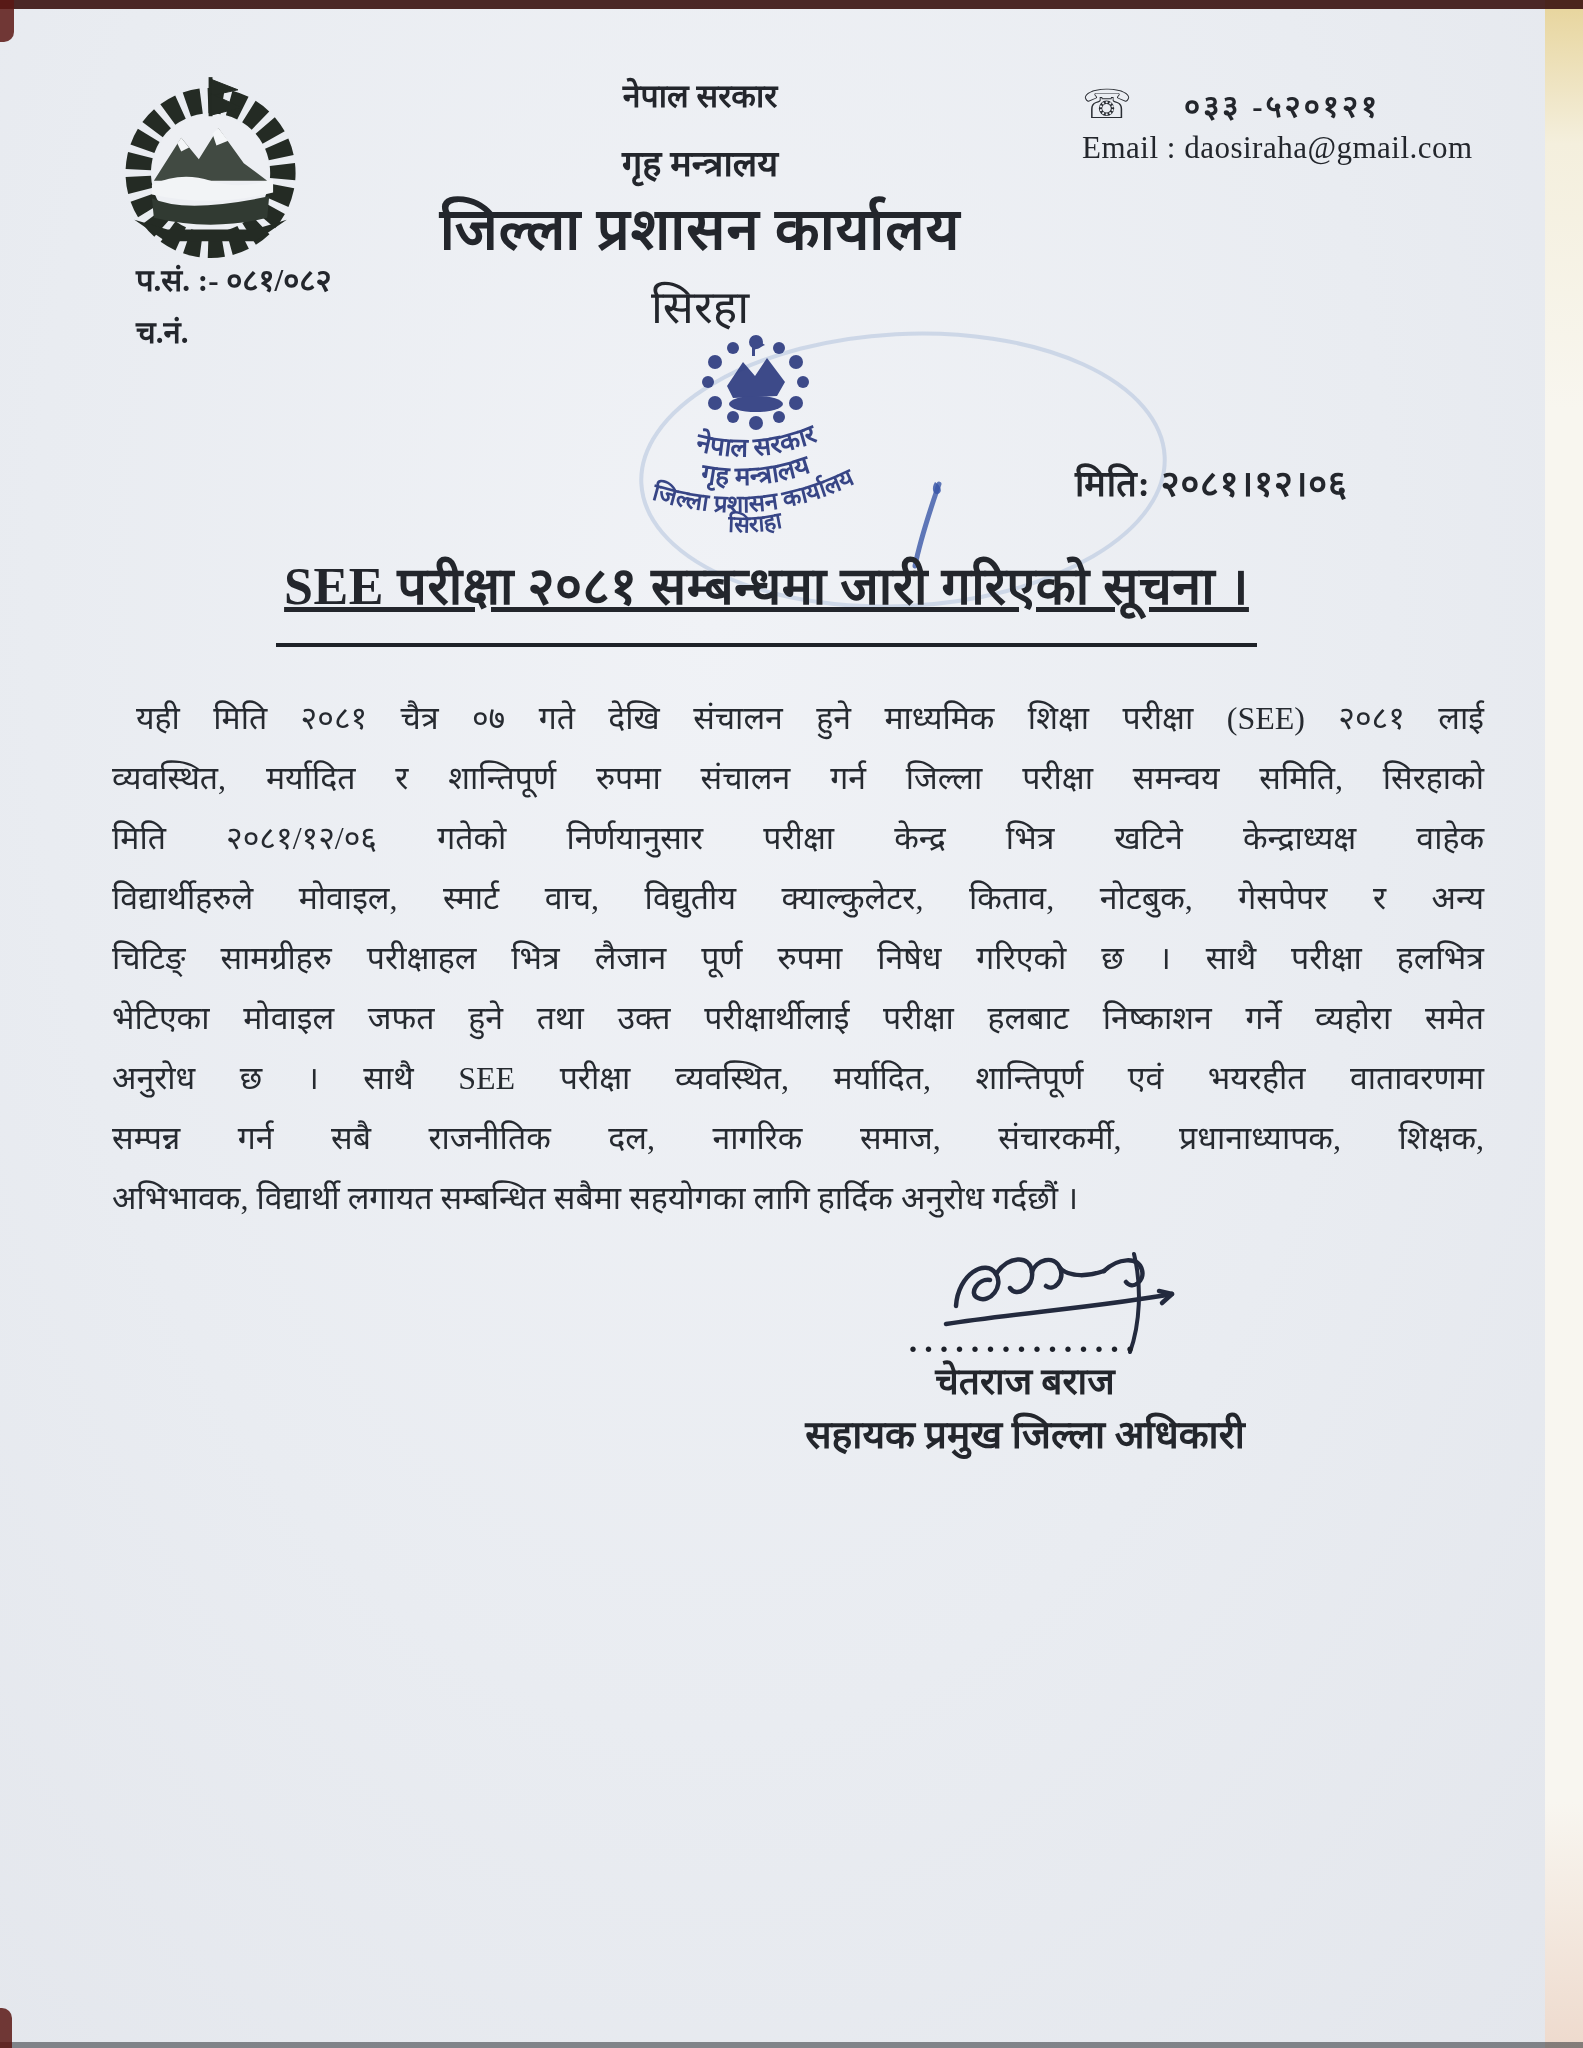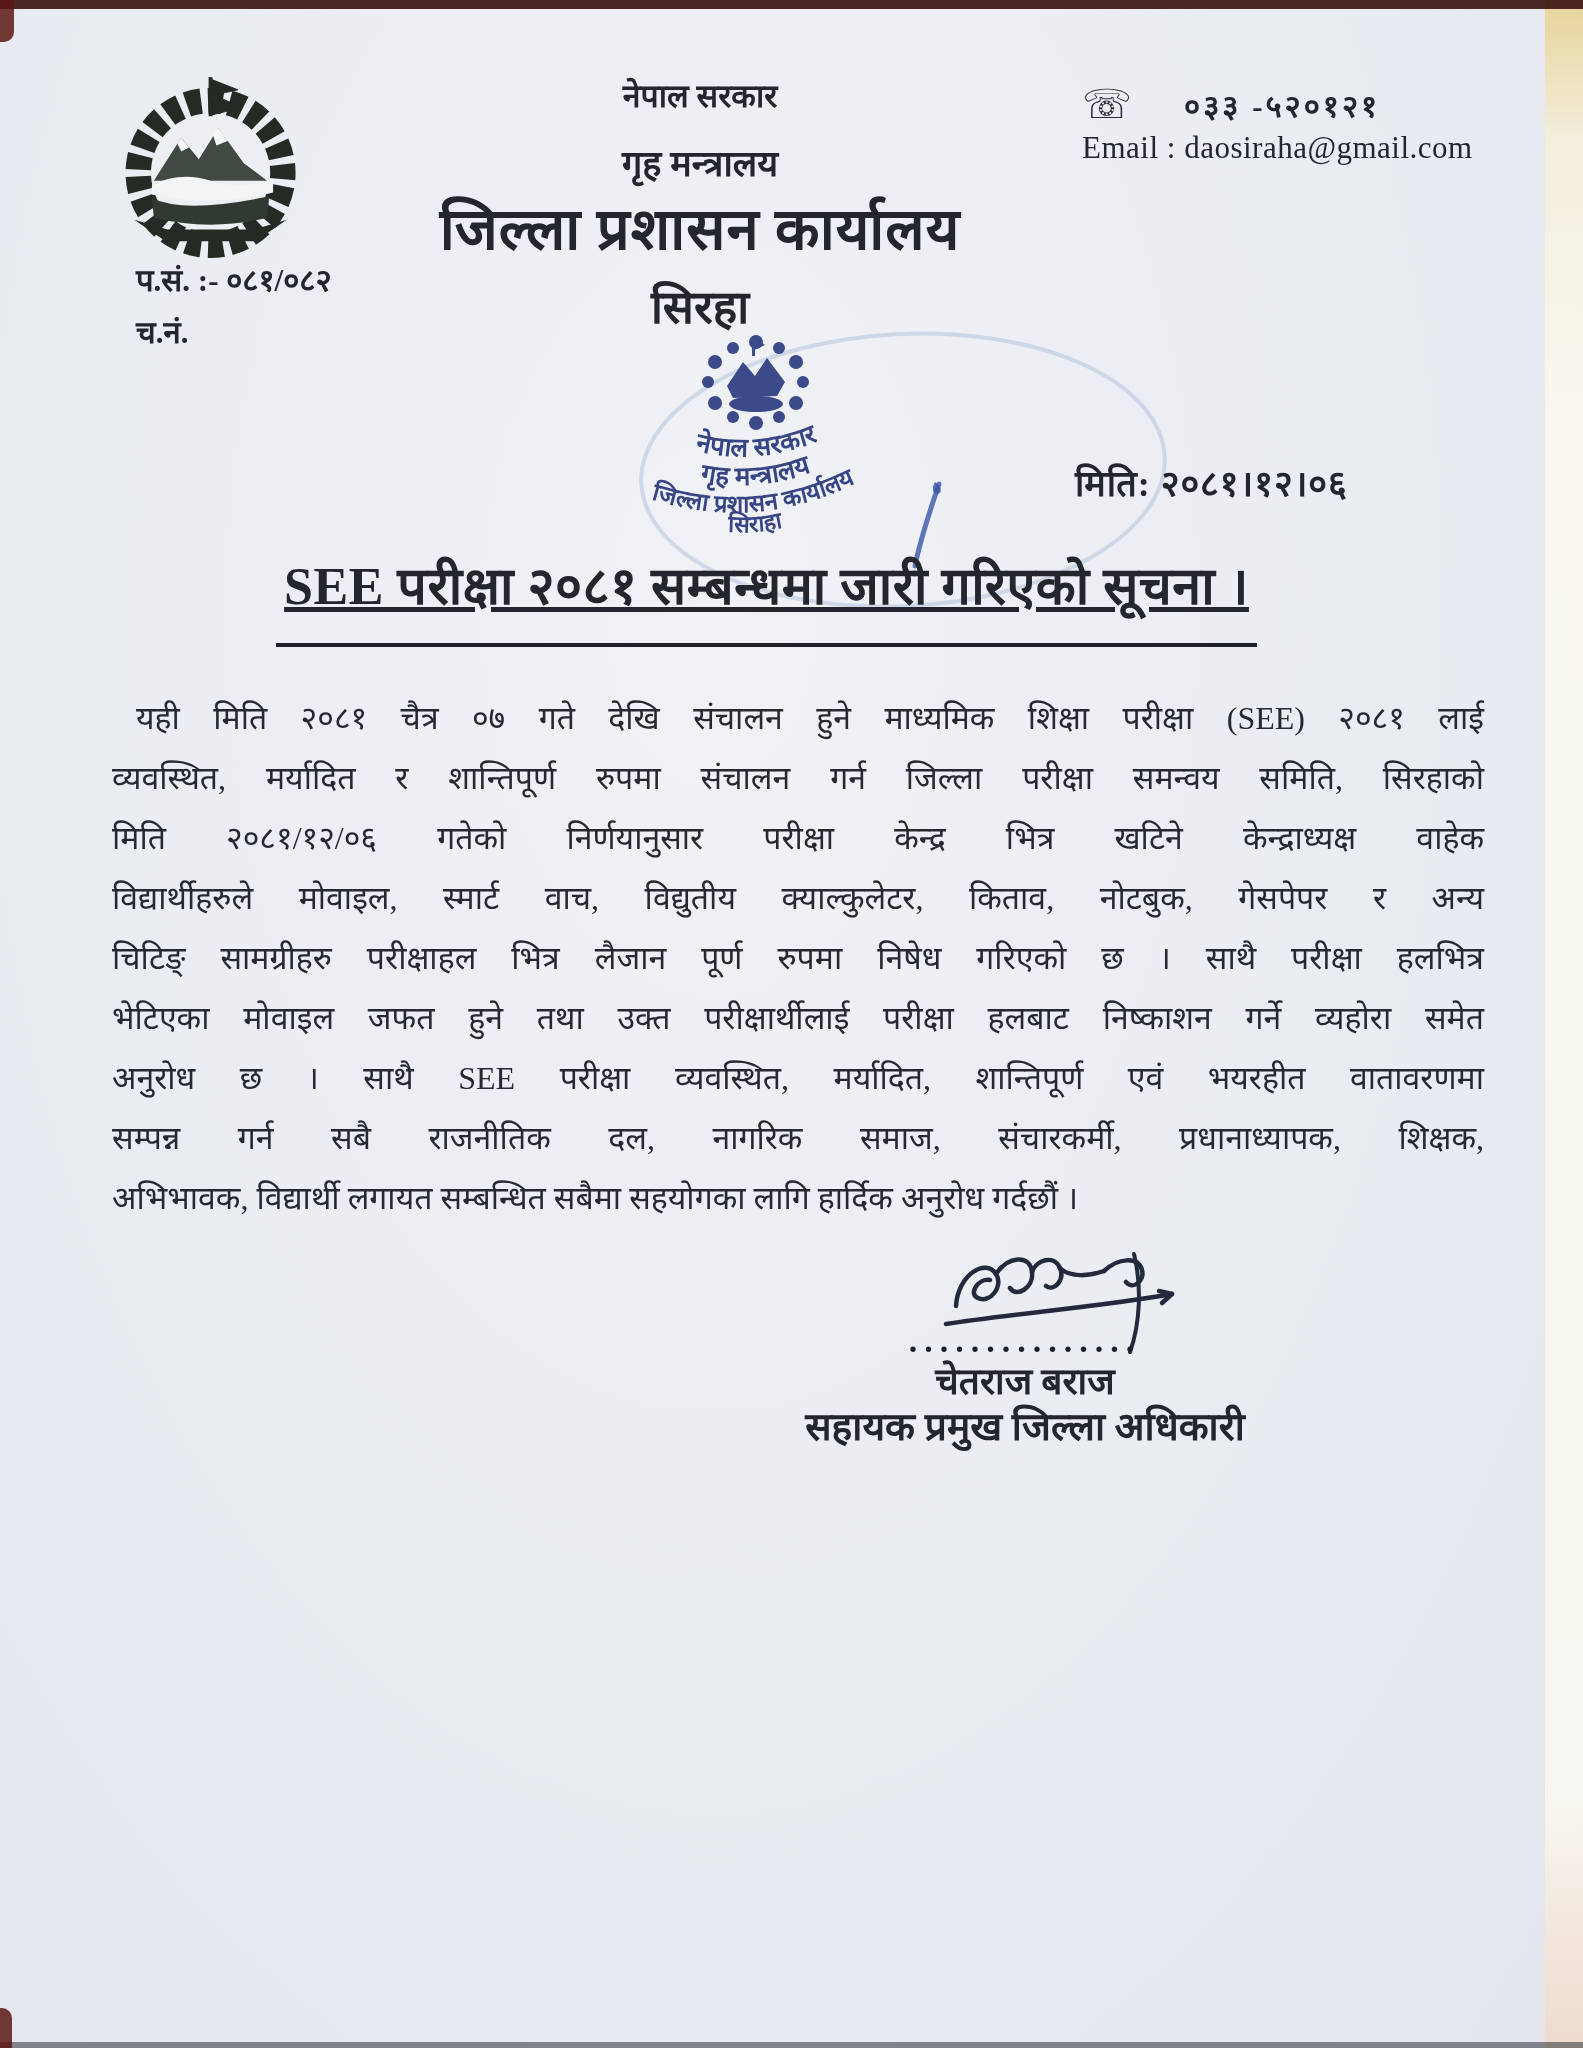--- a/index.html
+++ b/index.html
@@ -21,21 +21,21 @@
   .corner{position:absolute;background:#5a1714;opacity:.85;}
   .corner.tl{top:0;left:0;width:14px;height:42px;border-radius:0 0 10px 0;}
   .corner.bl{bottom:0;left:0;width:12px;height:40px;border-radius:0 10px 0 0;}
 
   
   .emblem{position:absolute;left:105px;top:70px;width:215px;height:198px;}
   .hdr-center{position:absolute;left:420px;top:76px;width:560px;text-align:center;}
   .hdr-gov{font-size:32px;font-weight:bold;line-height:40px;}
   .hdr-min{font-size:36px;font-weight:bold;line-height:44px;margin-top:26px;}
   .hdr-office{font-size:58px;font-weight:bold;line-height:64px;margin-top:12px;letter-spacing:1px;}
-  .hdr-district{font-size:46px;font-weight:bold;line-height:52px;margin-top:20px;}
+  .hdr-district{font-size:46px;font-weight:normal;line-height:52px;margin-top:20px;}
   .contact{position:absolute;left:1082px;top:84px;width:440px;}
   .phone-row{display:flex;align-items:center;}
   .phone-glyph{font-size:40px;line-height:40px;color:#2a2d33;}
   .phone-num{font-size:31px;font-weight:600;letter-spacing:3px;margin-left:52px;}
   .email-row{font-size:31px;margin-top:4px;letter-spacing:.5px;}
   .refblock{position:absolute;left:136px;top:258px;font-weight:bold;font-size:31px;line-height:46px;}
   .ref-letter{margin-top:6px;}
   .date-line{position:absolute;left:1075px;top:458px;font-size:36px;font-weight:600;letter-spacing:1px;}
 
   
@@ -54,21 +54,21 @@
     text-align:justify;color:#262a30;}
   .body-line.just{white-space:normal;text-align-last:justify;}
   .body-line.indent{text-indent:24px;}
   .body-line.last{text-align:left;text-align-last:left;}
 
   
   .sig-svg{position:absolute;left:938px;top:1244px;width:270px;height:112px;}
   .sig-block{position:absolute;left:775px;top:1326px;width:500px;text-align:center;}
   .sig-dots{font-size:34px;font-weight:bold;letter-spacing:7px;line-height:30px;color:#1c2029;}
   .sig-name{font-size:37px;font-weight:bold;line-height:44px;margin-top:4px;}
-  .sig-role{font-size:39px;font-weight:bold;line-height:46px;}
+  .sig-role{font-size:39px;font-weight:bold;line-height:46px;margin-top:8px;}
 </style>
 </head>
 <body>
 
 <div class="page">
 
   <div class="edge-right"></div>
   <div class="edge-top"></div>
   <div class="edge-bottom"></div>
   <div class="corner tl"></div>

